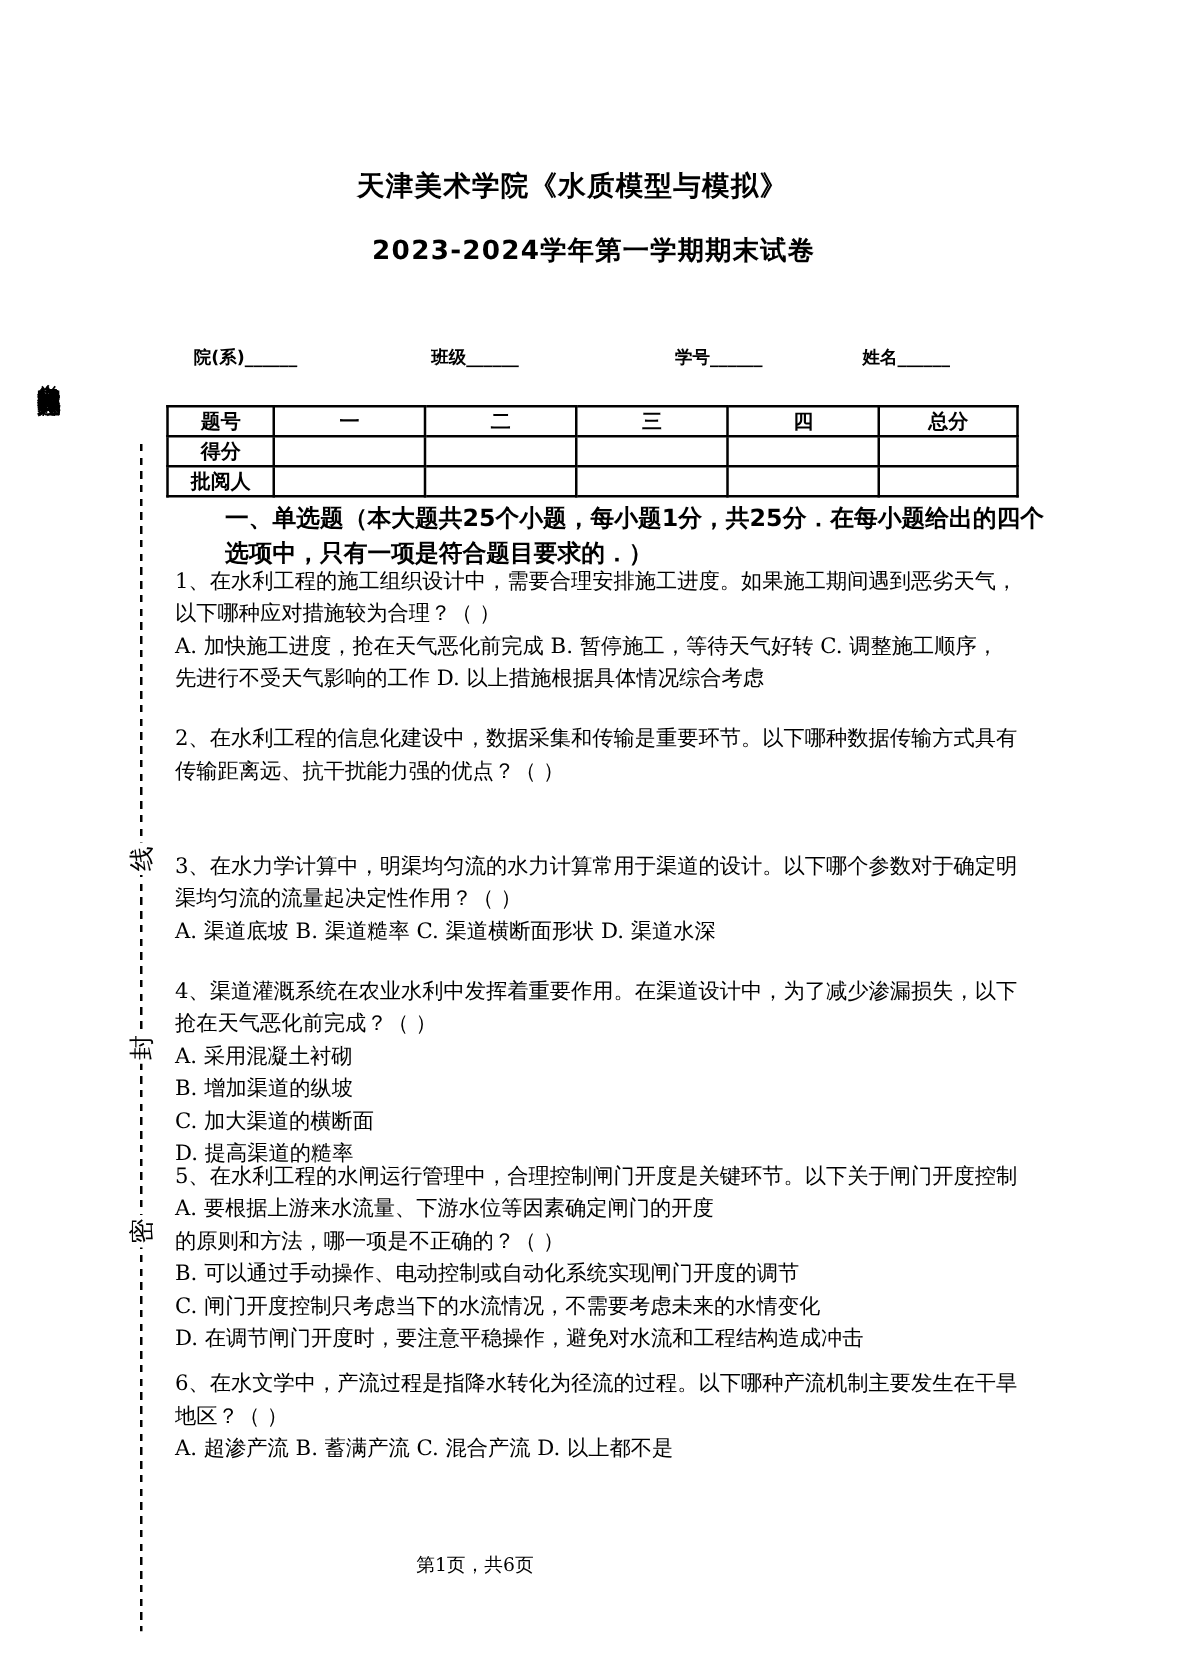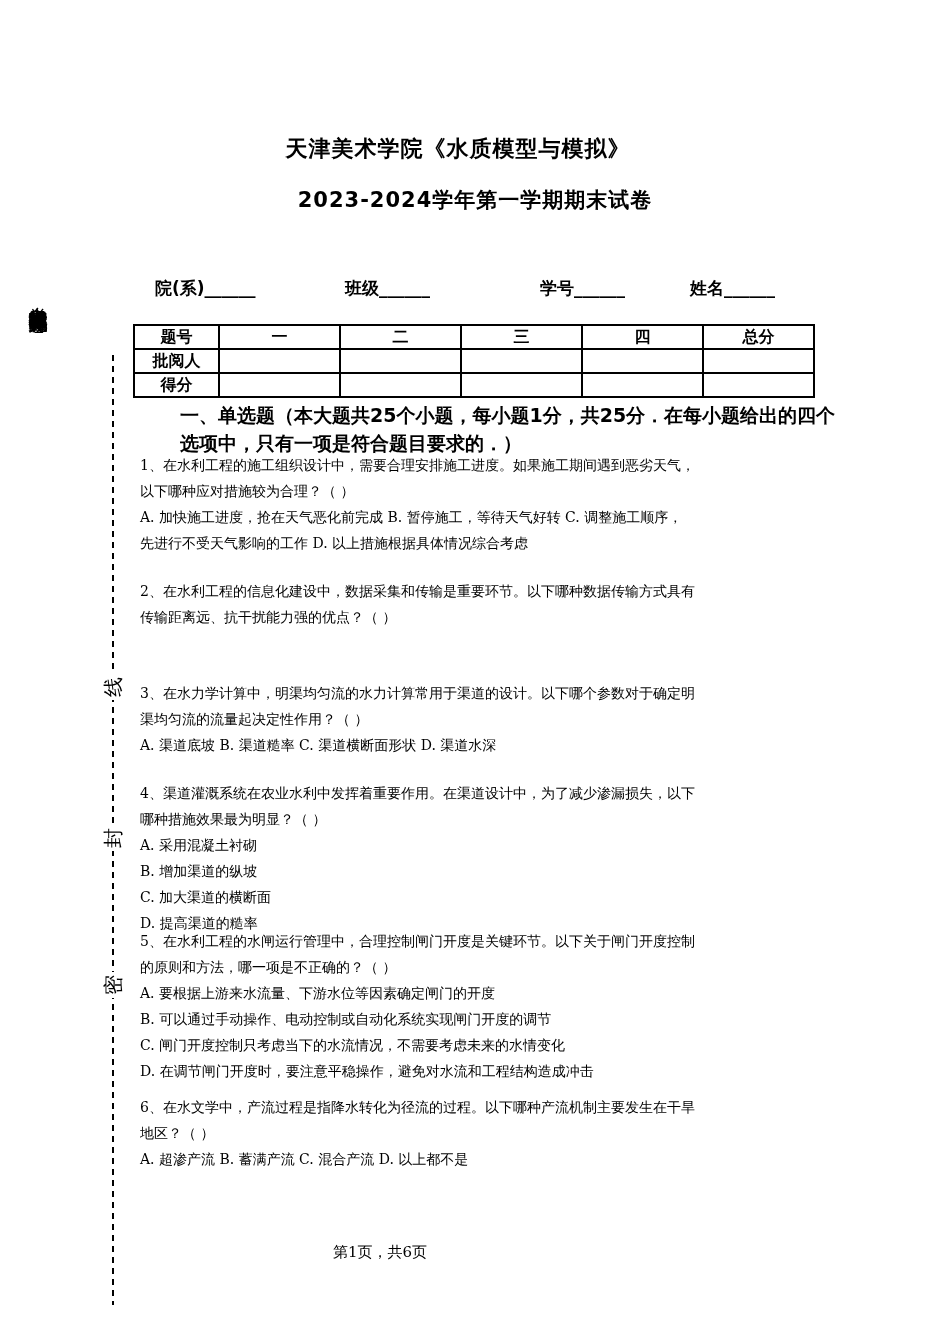--- a/index.html
+++ b/index.html
@@ -28,21 +28,21 @@
     font-family: "DejaVu Sans", sans-serif;
     font-weight: bold;
     font-size: 21px;
     letter-spacing: 1px;
   }
   .form-row { position: absolute; top: 277px; left: 0; width: 950px; height: 24px; }
   .form-field {
     position: absolute;
     font-family: "DejaVu Sans", sans-serif;
     font-weight: bold;
-    font-size: 17px;
+    font-size: 14px;
     white-space: pre;
   }
   .ff0 { left: 155px; }
   .ff1 { left: 345px; }
   .ff2 { left: 540px; }
   .ff3 { left: 690px; text-align: right; }
 
   table.score-table {
     position: absolute;
     top: 324px; left: 133px;
@@ -66,21 +66,21 @@
     font-family: "DejaVu Sans", sans-serif;
     font-weight: bold;
     font-size: 19px;
     margin-left: 40px;
   }
   .heading-line { line-height: 28px; white-space: pre; }
 
   .question {
     position: absolute;
     left: 140px; width: 720px;
-    font-size: 14px;
+    font-size: 17px;
   }
   .qline { line-height: 26px; white-space: pre; }
   .q1 { top: 452px; }
   .q2 { top: 578px; }
   .q3 { top: 680px; }
   .q4 { top: 780px; }
   .q5 { top: 928px; }
   .q6 { top: 1094px; }
 
   .side-notice {
@@ -149,29 +149,29 @@
     <tbody>
         <tr>
           <th>题号</th>
           <th>一</th>
           <th>二</th>
           <th>三</th>
           <th>四</th>
           <th>总分</th>
         </tr>
         <tr>
-          <th>批阅人</th>
+          <th>得分</th>
           <td></td>
           <td></td>
           <td></td>
           <td></td>
           <td></td>
         </tr>
         <tr>
-          <th>得分</th>
+          <th>批阅人</th>
           <td></td>
           <td></td>
           <td></td>
           <td></td>
           <td></td>
         </tr>
       </tbody>
   </table>
 
   <div class="section-heading">
@@ -189,30 +189,30 @@
       <div class="qline">2、在水利工程的信息化建设中，数据采集和传输是重要环节。以下哪种数据传输方式具有</div>
       <div class="qline">传输距离远、抗干扰能力强的优点？（ ）</div>
     </div>
   <div class="question q3">
       <div class="qline">3、在水力学计算中，明渠均匀流的水力计算常用于渠道的设计。以下哪个参数对于确定明</div>
       <div class="qline">渠均匀流的流量起决定性作用？（ ）</div>
       <div class="qline">A. 渠道底坡 B. 渠道糙率 C. 渠道横断面形状 D. 渠道水深</div>
     </div>
   <div class="question q4">
       <div class="qline">4、渠道灌溉系统在农业水利中发挥着重要作用。在渠道设计中，为了减少渗漏损失，以下</div>
-      <div class="qline">哪种措施效果最为明显？（ ）</div>
+      <div class="qline">抢在天气恶化前完成？（ ）</div>
       <div class="qline">A. 采用混凝土衬砌</div>
       <div class="qline">B. 增加渠道的纵坡</div>
       <div class="qline">C. 加大渠道的横断面</div>
       <div class="qline">D. 提高渠道的糙率</div>
     </div>
   <div class="question q5">
       <div class="qline">5、在水利工程的水闸运行管理中，合理控制闸门开度是关键环节。以下关于闸门开度控制</div>
+      <div class="qline">A. 要根据上游来水流量、下游水位等因素确定闸门的开度</div>
       <div class="qline">的原则和方法，哪一项是不正确的？（ ）</div>
-      <div class="qline">A. 要根据上游来水流量、下游水位等因素确定闸门的开度</div>
       <div class="qline">B. 可以通过手动操作、电动控制或自动化系统实现闸门开度的调节</div>
       <div class="qline">C. 闸门开度控制只考虑当下的水流情况，不需要考虑未来的水情变化</div>
       <div class="qline">D. 在调节闸门开度时，要注意平稳操作，避免对水流和工程结构造成冲击</div>
     </div>
   <div class="question q6">
       <div class="qline">6、在水文学中，产流过程是指降水转化为径流的过程。以下哪种产流机制主要发生在干旱</div>
       <div class="qline">地区？（ ）</div>
       <div class="qline">A. 超渗产流 B. 蓄满产流 C. 混合产流 D. 以上都不是</div>
     </div>
 

